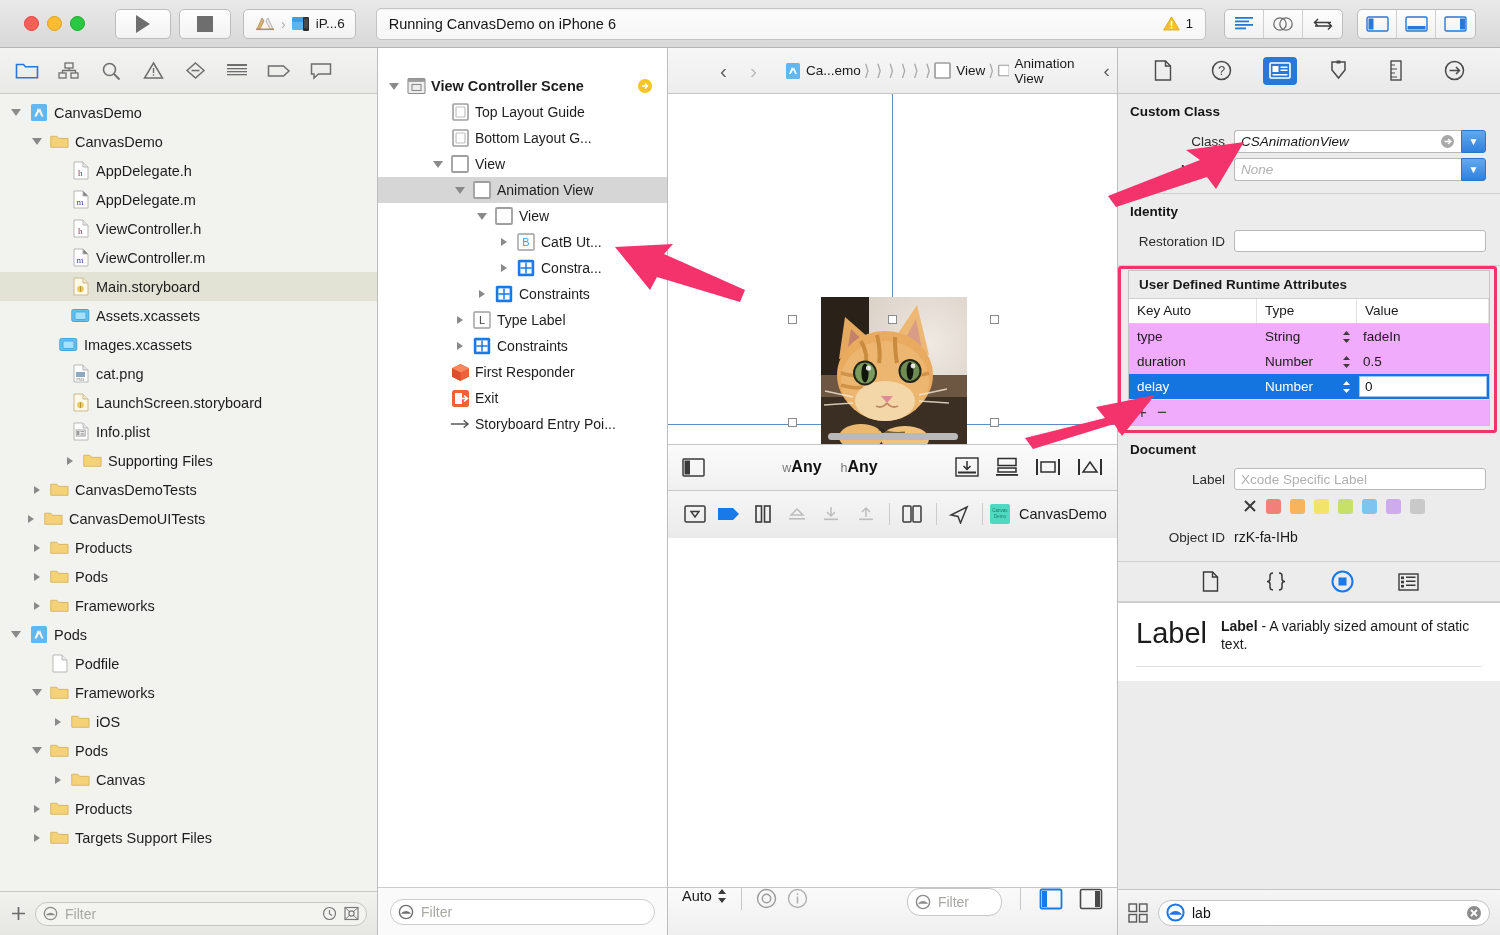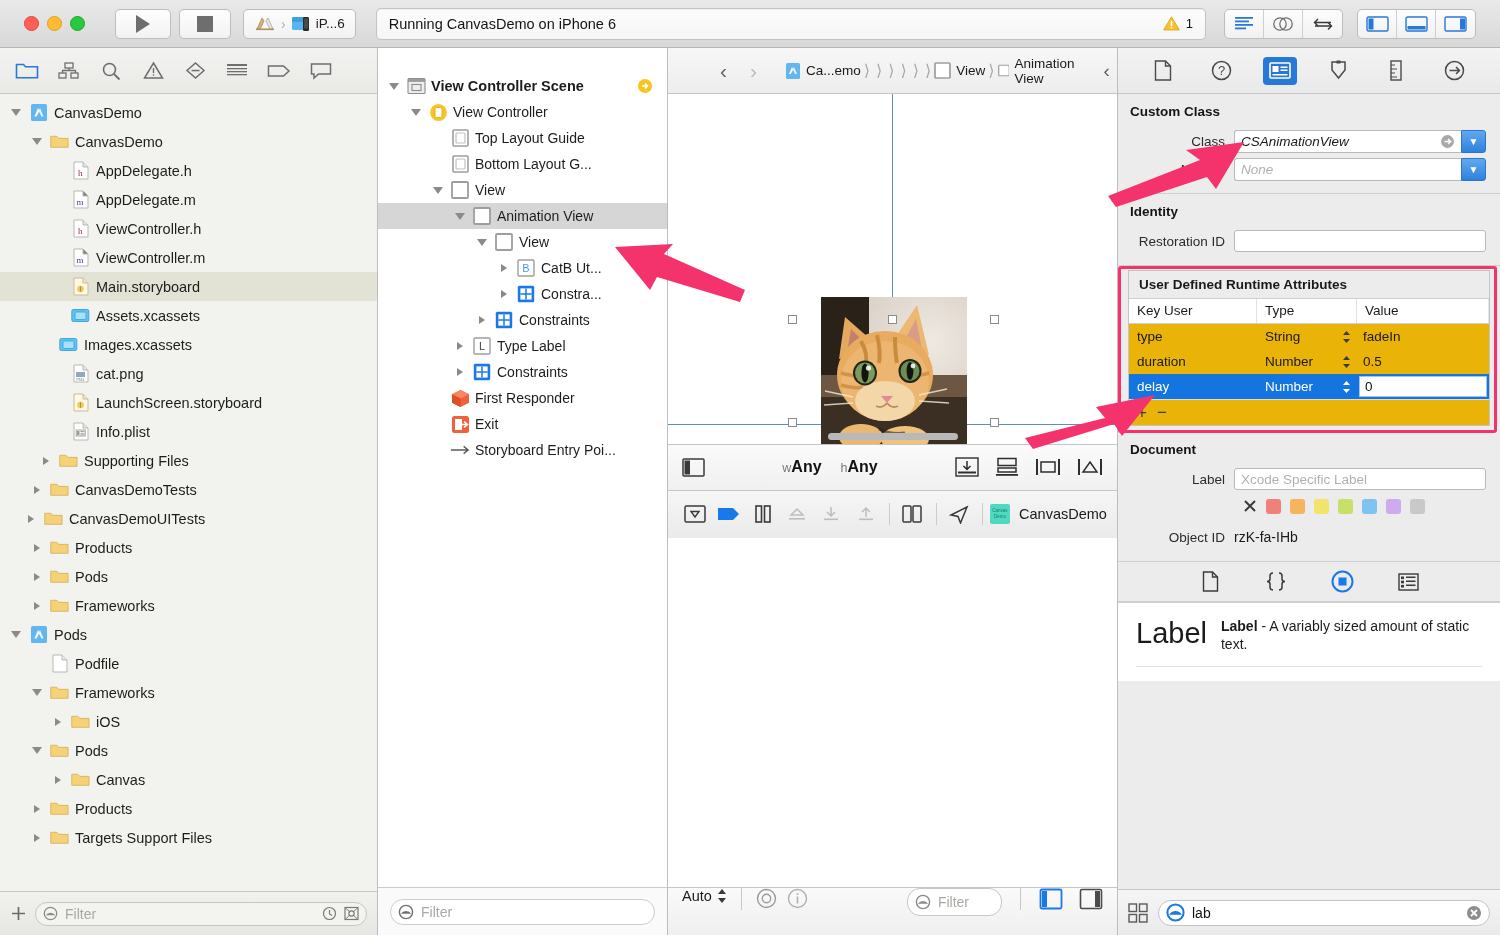--- a/index.html
+++ b/index.html
@@ -150,21 +150,21 @@
   .field.ph { color:#b0b0b0; }
   .combo { flex:1; display:flex; height:23px;font-style:italic; }
   .combo .txt { flex:1; background:#fff; border:1px solid #b9b9b9; border-right:none;
     border-radius:3px 0 0 3px; display:flex; align-items:center; padding:0 6px; font-size:13.5px; position:relative; }
   .combo .txt.ph { color:#b0b0b0; }
   .combo .stepper { width:25px; background:linear-gradient(#62a9ee,#2f81df); border:1px solid #2a76cc;
     border-radius:0 3px 3px 0; display:flex;align-items:center;justify-content:center; color:#fff; font-size:10px; }
 
   
   .udra-wrap { position:relative; margin:0; }
-  .udra-box { background:#eab308; border:1px solid #c4c4c4; margin:0 10px; }
+  .udra-box { background:#f0abfc; border:1px solid #c4c4c4; margin:0 10px; }
   .udra-title { font-weight:bold; font-size:13.5px; padding:6px 0 6px 10px; background:#ececec; }
   .udra-head { display:flex; height:26px; border-top:1px solid #d0d0d0; border-bottom:1px solid #d0d0d0;
     background:#fff; font-size:13.5px; }
   .udra-head > div { padding:4px 0 0 8px; border-right:1px solid #e2e2e2; }
   .c1 { width:128px; flex:0 0 128px; }
   .c2 { width:100px; flex:0 0 100px; }
   .c3 { flex:1; }
   .udra-row { display:flex; height:25px; font-size:13.5px; align-items:center; }
   .udra-row.sel { background:#1474e0; color:#fff; }
   .udra-row .k { width:128px; flex:0 0 128px; padding-left:8px; }
@@ -472,21 +472,21 @@
                 <path d="M10 1 v5 h5" fill="#e6e6e6" stroke="#b7b7b7" stroke-width="1"></path>
                 <rect x="3.2" y="8" width="9" height="6" fill="none" stroke="#9a9a9a" stroke-width="0.9"></rect>
                 <rect x="4" y="9" width="2.5" height="4" fill="#9a9a9a"></rect>
                 <rect x="7.4" y="9" width="4" height="0.9" fill="#9a9a9a"></rect>
                 <rect x="7.4" y="10.8" width="4" height="0.9" fill="#9a9a9a"></rect>
                 <rect x="7.4" y="12.4" width="4" height="0.9" fill="#9a9a9a"></rect>
               </svg>
             </span>
             <span>Info.plist</span>
           </div>
-          <div class="frow" style="padding-left: 38px;">
+          <div class="frow" style="padding-left: 62px;">
             <span class="tw">
               <span class="tri"></span>
             </span>
             <span class="ficon">
               <svg width="20" height="17" viewBox="0 0 20 17">
                 <path d="M0.8 3 h6.4 l2 2.2 h9.8 v9.4 h-18.2 z" fill="#f5d278" stroke="#d6b05a" stroke-width="0.9"></path>
               </svg>
             </span>
             <span>Supporting Files</span>
           </div>
@@ -674,32 +674,20 @@
                 <rect x="5" y="7.5" width="9" height="6" fill="none" stroke="#8c8c8c" stroke-width="1.1"></rect>
               </svg>
             </span>
             <span>View Controller Scene</span>
             <span style="margin-left: auto; margin-right: 8px; display: flex; align-items: center;">
               <svg width="16" height="16" viewBox="0 0 16 16">
                 <circle cx="8" cy="8" r="7" fill="#f6c522"></circle>
                 <path d="M5 8 h5 M8 5.5 L10.5 8 L8 10.5" fill="none" stroke="#fff" stroke-width="1.6"></path>
               </svg>
             </span>
-          </div>
-          <div class="orow" style="padding-left: 30px;">
-            <span class="tw">
-              <span class="tri open"></span>
-            </span>
-            <span class="oicon">
-              <svg width="19" height="19" viewBox="0 0 19 19">
-                <ellipse cx="9.5" cy="9.5" rx="8.4" ry="8.6" fill="#f6c522"></ellipse>
-                <rect x="6" y="4.6" width="7" height="9.8" rx="1.2" fill="#fff" stroke="#e0ac0a" stroke-width="0.9"></rect>
-              </svg>
-            </span>
-            <span>View Controller</span>
           </div>
           <div class="orow" style="padding-left: 52px;">
             <span class="tw"></span>
             <span class="oicon">
               <svg width="17" height="18" viewBox="0 0 17 18">
                 <rect x="1" y="1" width="15" height="16" rx="1" fill="#fff" stroke="#9e9e9e" stroke-width="1.6"></rect>
                 <rect x="4" y="4" width="9" height="10" rx="1" fill="none" stroke="#c0c0c0" stroke-width="1.2"></rect>
               </svg>
             </span>
             <span>Top Layout Guide</span>
@@ -1198,21 +1186,21 @@
             <div class="frmlabel">Restoration ID</div>
             <div class="field"></div>
           </div>
         </div>
 
         <div class="udra-wrap">
           <div style="background:#ececec; padding-top:4px; padding-bottom:8px;">
             <div class="udra-box">
               <div class="udra-title">User Defined Runtime Attributes</div>
               <div class="udra-head">
-                <div class="c1">Key User</div>
+                <div class="c1">Key Auto</div>
                 <div class="c2">Type</div>
                 <div class="c3">Value</div>
               </div>
               <div id="udra-rows">
                   <div class="udra-row">
                     <div class="k">type</div>
                     <div class="t">
                       <span>String</span>
                       <svg width="9" height="14" viewBox="0 0 9 14">
                         <path d="M4.5 1 L8 5 L1 5 Z M4.5 13 L8 9 L1 9 Z" fill="#3a3a3a"></path>

